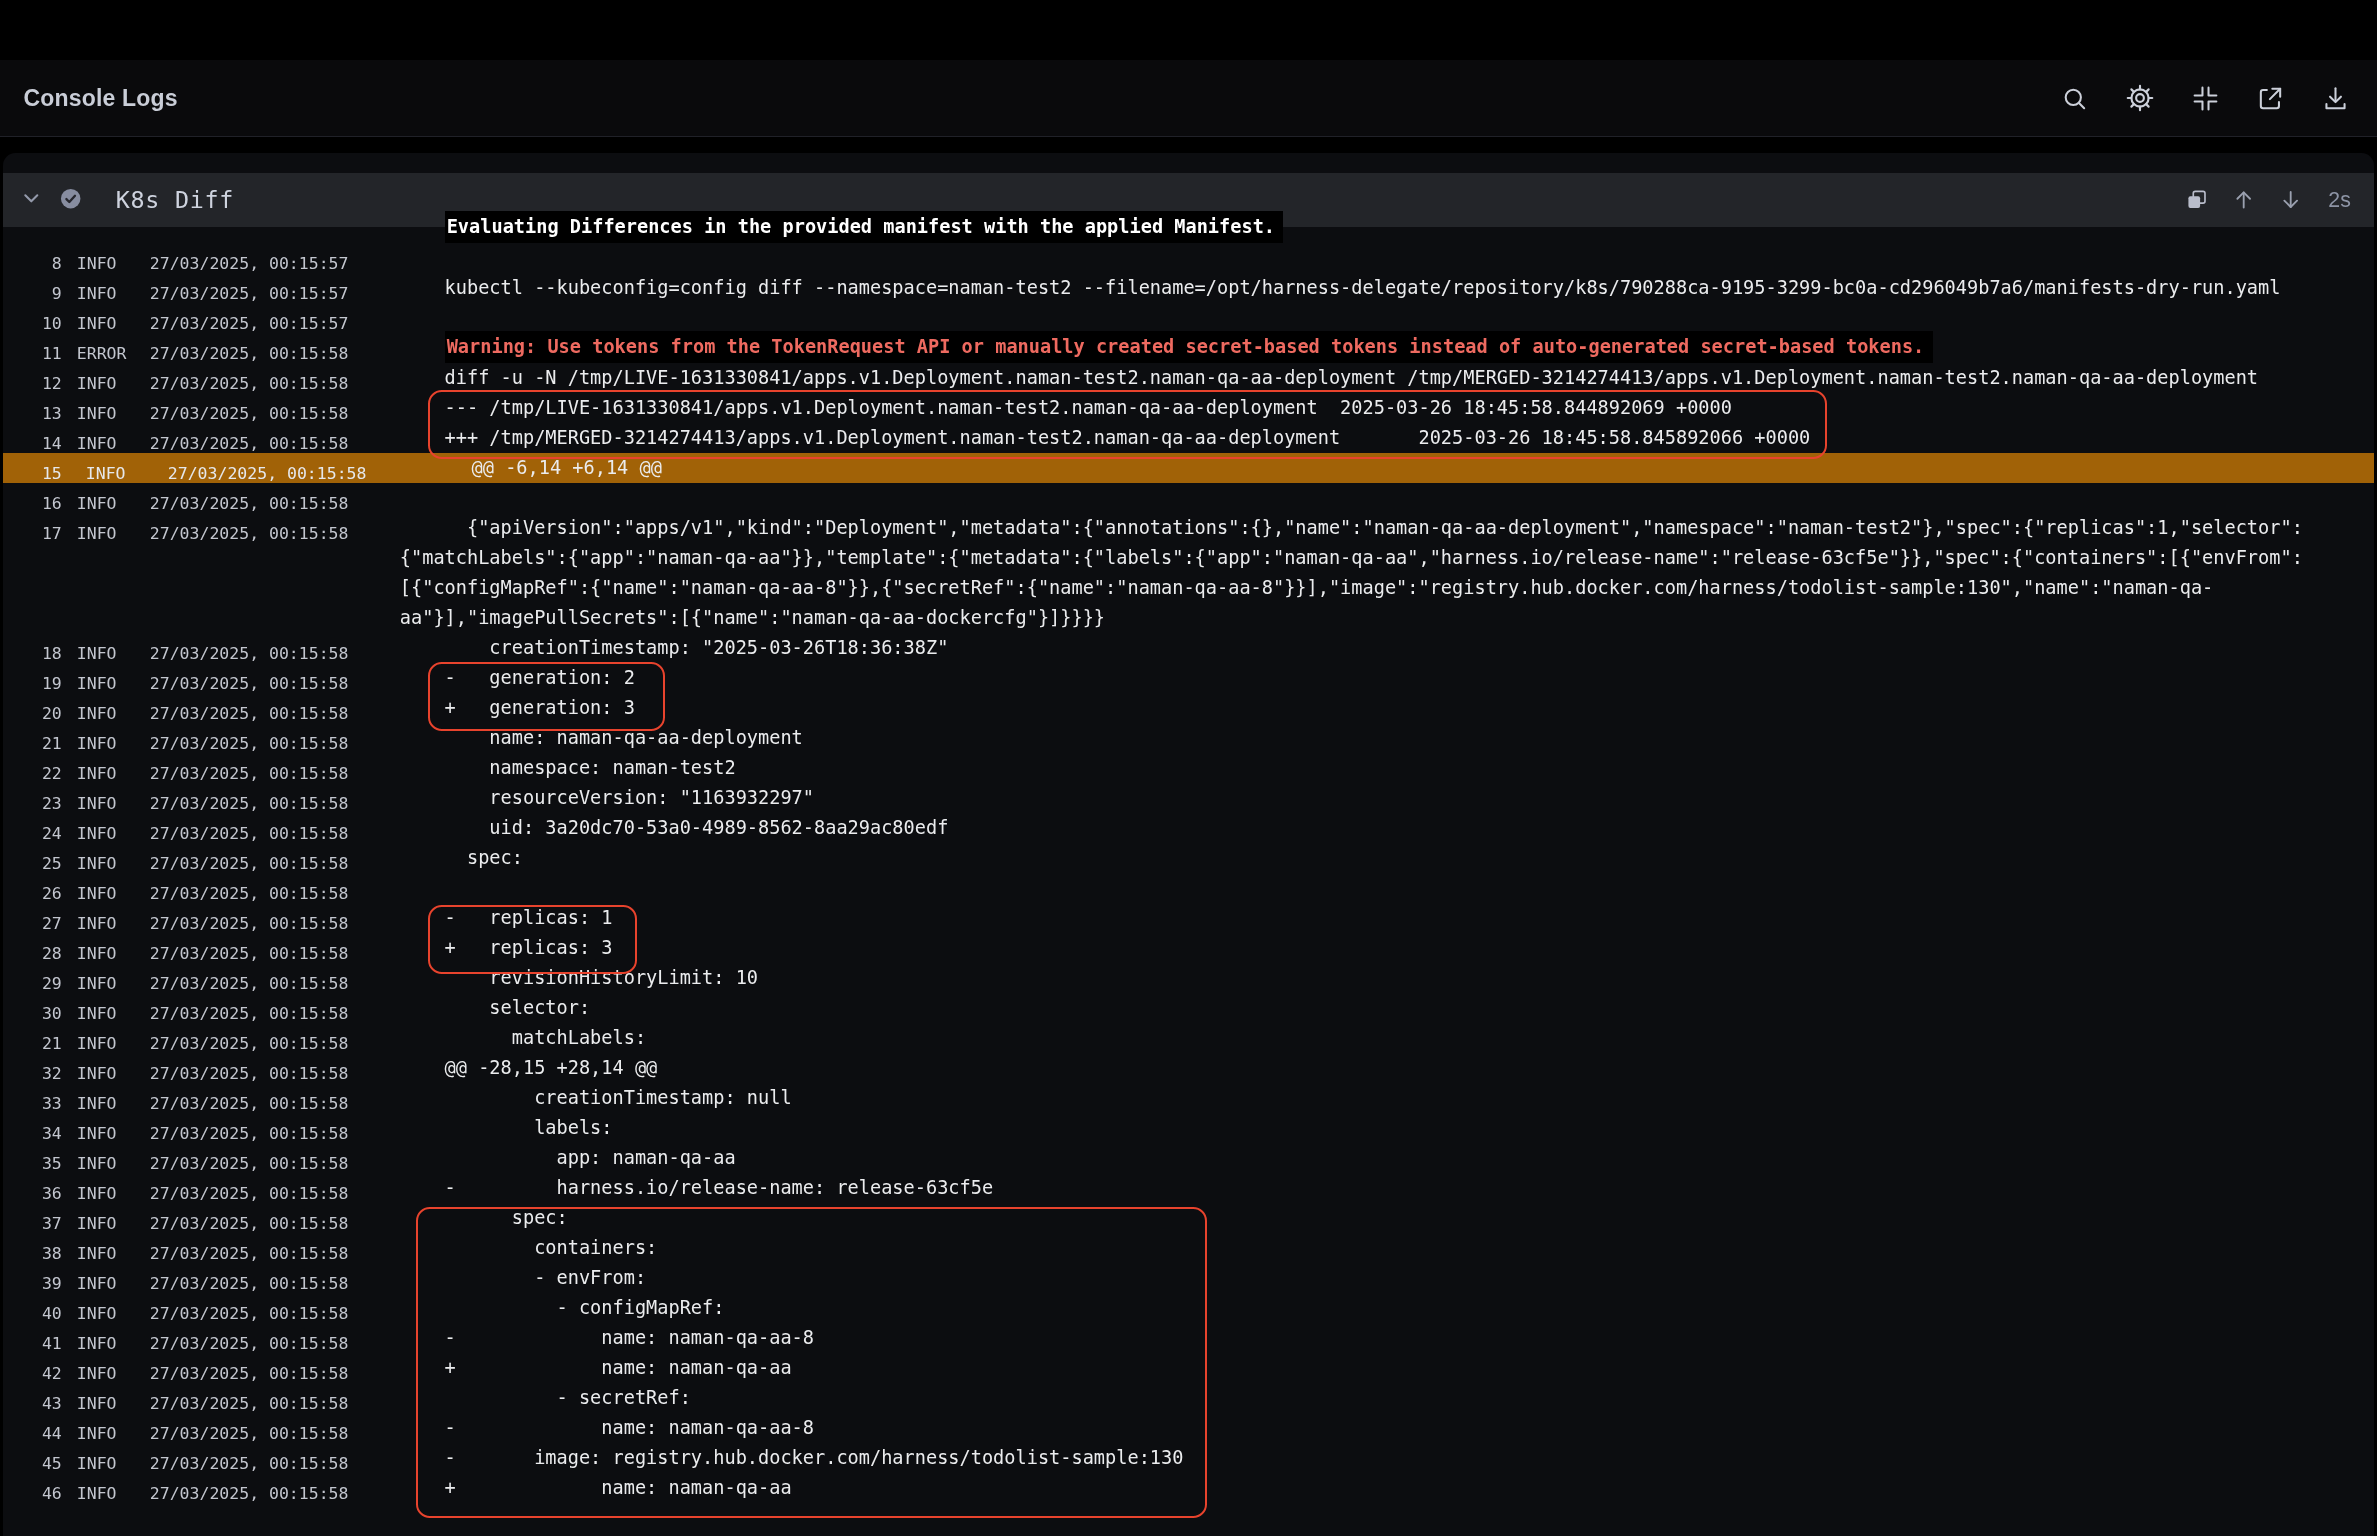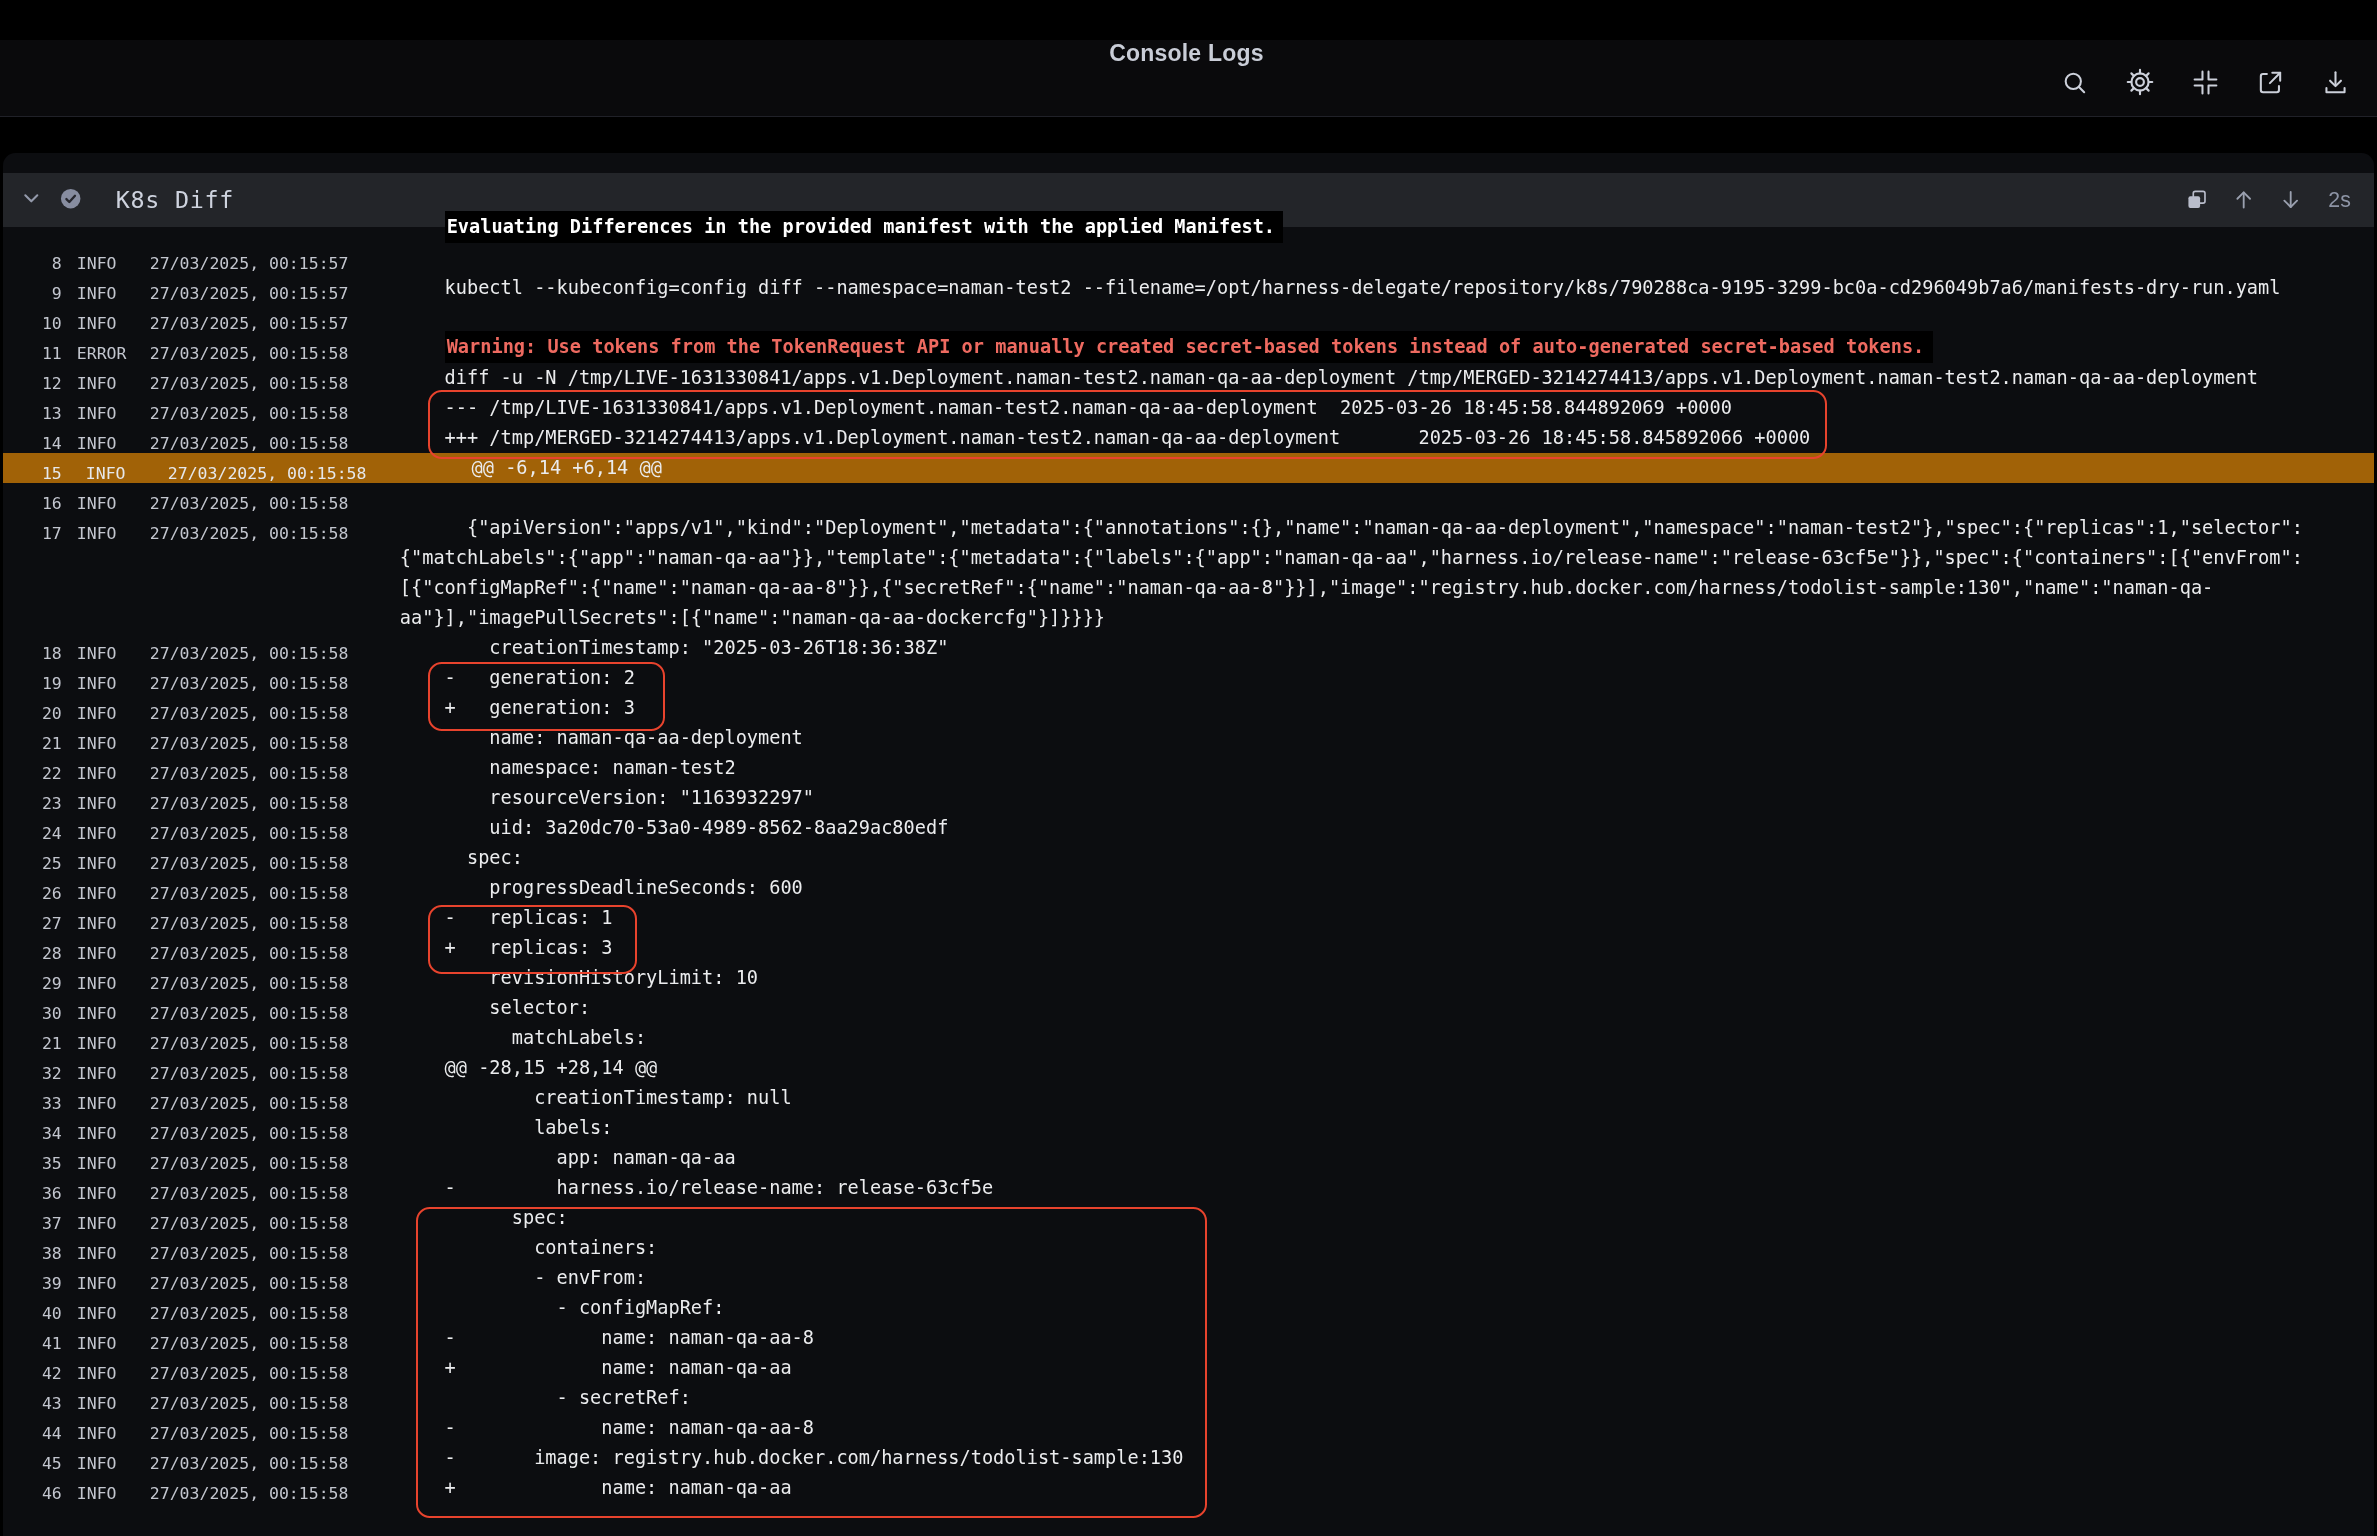--- a/index.html
+++ b/index.html
@@ -6,23 +6,23 @@
   html,body { background:#000; }
   body {
     width:2377px; height:1537px; position:relative; overflow:hidden;
     font-family:"DejaVu Sans Mono", monospace;
   }
   
   .topbar { position:absolute; top:0; left:0; width:2377px; height:52px; background:#000; }
 
   
   .app-header {
-    position:absolute; top:40px; left:0; width:2377px; height:77px;
+    position:absolute; top:60px; left:0; width:2377px; height:77px;
     background:#0a0a0c; border-bottom:1.4px solid #202128;
-    display:flex; align-items:center; padding:0 27.5px 0 23.4px;flex-direction:column;
+    display:flex; align-items:center; padding:0 27.5px 0 23.4px;
   }
   .app-title {
     font-family:"Liberation Sans", sans-serif; font-weight:bold;
     font-size:23px; color:#c9cdd7; letter-spacing:0.2px;
   }
   .header-actions { margin-left:auto; display:flex; align-items:center; gap:36px; color:#ccd0da; }
   .icon-btn { background:none; border:none; color:inherit; cursor:pointer; display:block; padding:0; }
   .icon-btn svg { display:block; }
 
   
@@ -291,21 +291,20 @@
         <div class="row">
           <span class="c-num">25</span>
           <span class="c-lvl">INFO</span>
           <span class="c-time">27/03/2025, 00:15:58</span>
           <div class="c-msg">      spec:</div>
         </div>
         <div class="row">
           <span class="c-num">26</span>
           <span class="c-lvl">INFO</span>
           <span class="c-time">27/03/2025, 00:15:58</span>
-          <div class="c-msg">        progressDeadlineSeconds: 600</div>
         </div>
         <div class="row">
           <span class="c-num">27</span>
           <span class="c-lvl">INFO</span>
           <span class="c-time">27/03/2025, 00:15:58</span>
           <div class="c-msg">    -   replicas: 1</div>
         </div>
         <div class="row">
           <span class="c-num">28</span>
           <span class="c-lvl">INFO</span>

